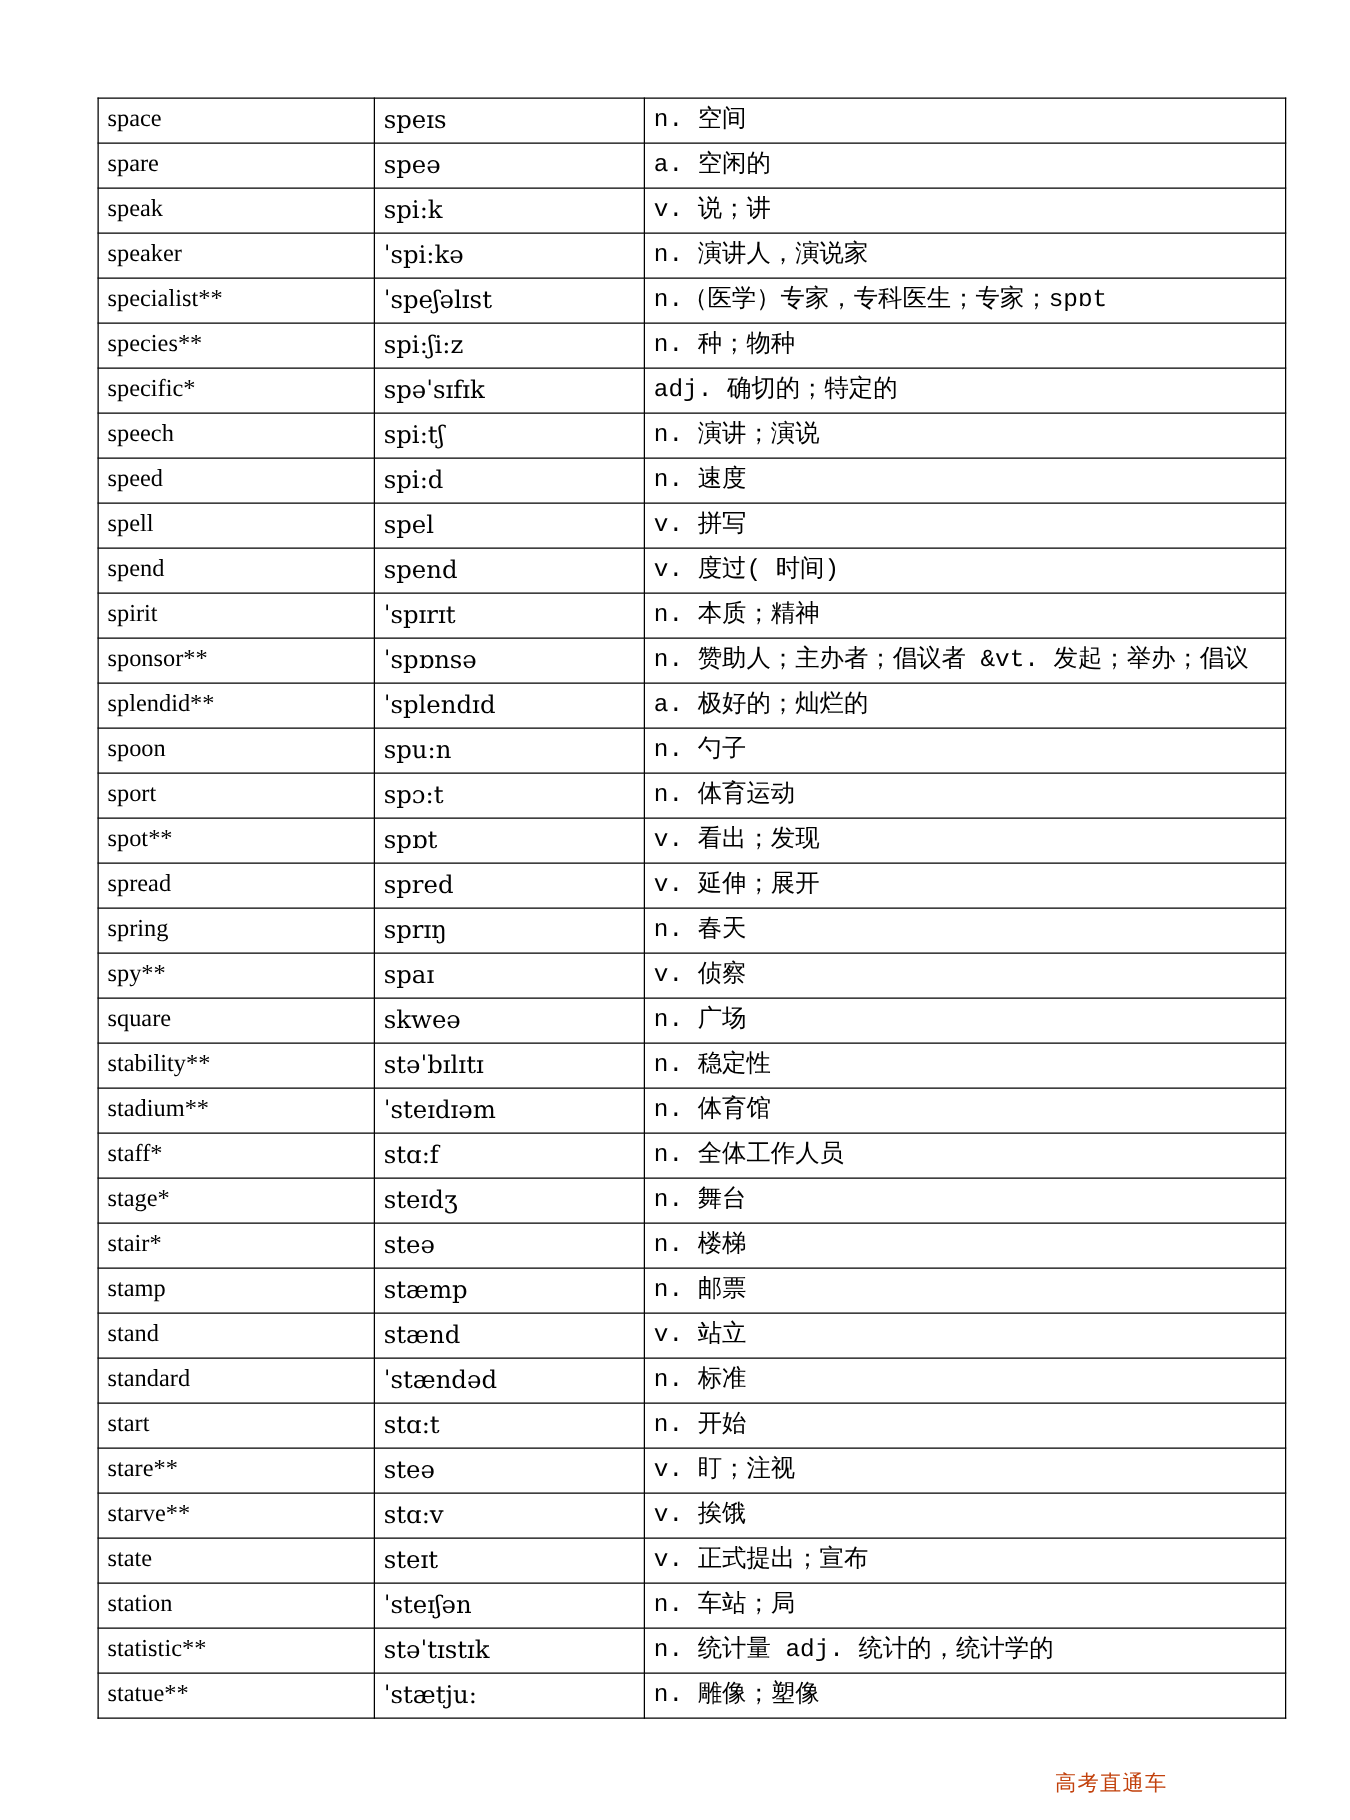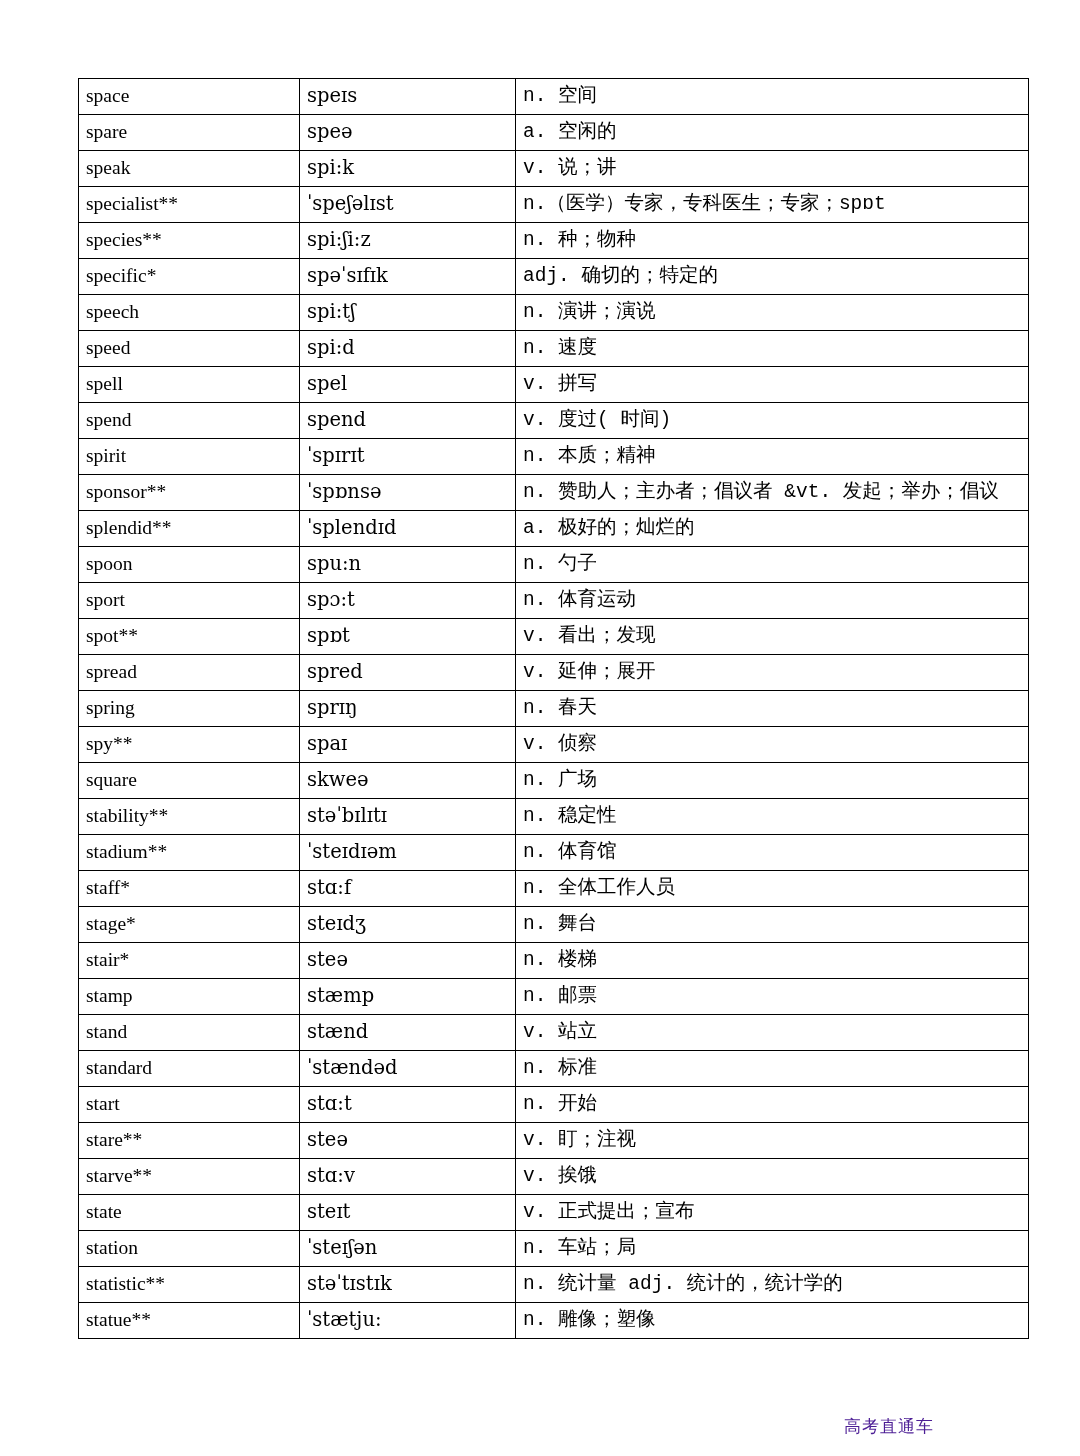--- a/index.html
+++ b/index.html
@@ -50,21 +50,21 @@
   .definition {
     font-family: Liberation Mono, monospace;
     font-size: 19px;
   }
   .watermark {
     position: absolute;
     right: 36px;
     bottom: 18px;
     font-family: "Liberation Sans", sans-serif;
     font-size: 17px;
-    color: #4c1d95;
+    color: #c2410c;
     letter-spacing: 1px;
   }
 </style>
 </head>
 <body>
 
 <div class="page">
 
   <table class="vocab-table">
     <tbody>
@@ -77,20 +77,25 @@
           <td class="col-word">spare</td>
           <td class="col-phon phonetic">speə</td>
           <td class="col-def definition">a. 空闲的</td>
         </tr>
         <tr>
           <td class="col-word">speak</td>
           <td class="col-phon phonetic">spi:k</td>
           <td class="col-def definition">v. 说；讲</td>
         </tr>
         <tr>
+          <td class="col-word">speaker</td>
+          <td class="col-phon phonetic">ˈspi:kə</td>
+          <td class="col-def definition">n. 演讲人，演说家</td>
+        </tr>
+        <tr>
           <td class="col-word">specialist**</td>
           <td class="col-phon phonetic">ˈspeʃəlɪst</td>
           <td class="col-def definition">n.（医学）专家，专科医生；专家；spɒt</td>
         </tr>
         <tr>
           <td class="col-word">species**</td>
           <td class="col-phon phonetic">spi:ʃi:z</td>
           <td class="col-def definition">n. 种；物种</td>
         </tr>
         <tr>

